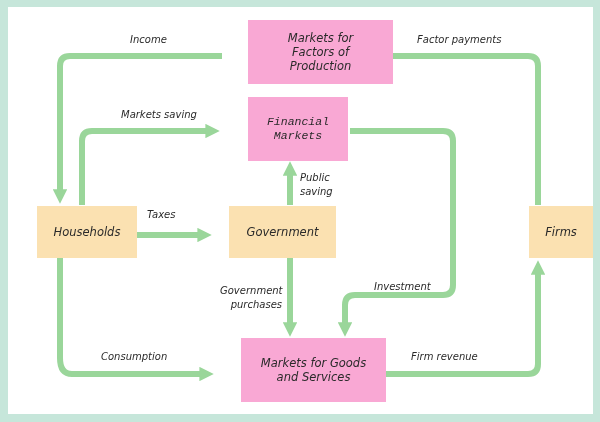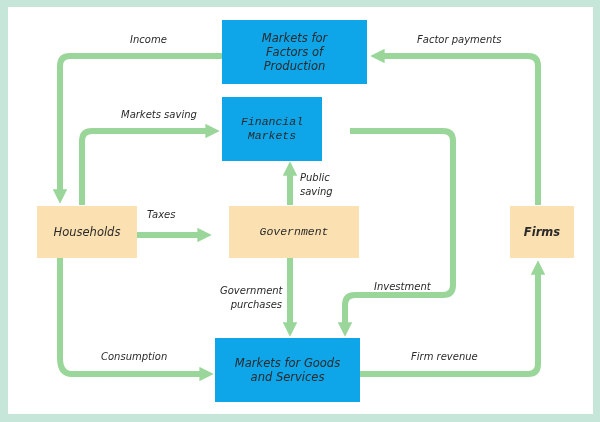--- a/index.html
+++ b/index.html
@@ -1,20 +1,20 @@
 <!DOCTYPE html>
 <html><head>
 <meta charset="utf-8">
 <style>
   html,body{margin:0;padding:0;}
   body{width:600px;height:422px;background:#c6e6da;position:relative;overflow:hidden;font-family:"DejaVu Sans",sans-serif;}
   #panel{position:absolute;left:8px;top:7px;width:585px;height:407px;background:#fff;}
   svg{position:absolute;left:0;top:0;}
   .box{position:absolute;display:flex;align-items:center;justify-content:center;text-align:center;font-style:italic;font-size:11.5px;color:#2a2a2a;line-height:14px;}
-  .blue{background:#0ea5e9;}
+  .blue{background:#f9a8d4;margin-left:26px;}
   .tan{background:#fbe1b1;margin-left:16px;}
   .lbl{position:absolute;font-style:italic;font-size:10px;color:#2a2a2a;line-height:14px;white-space:nowrap;}
 </style>
 </head>
 <body>
 
 <div id="panel"></div>
 
 <svg width="600" height="422">
   <defs>
@@ -37,24 +37,24 @@
 
 <div class="box blue" style="left:222px;top:20px;width:145px;height:64px;">
   <span style="width:110px;">Markets for Factors of Production</span>
 </div>
 <div class="box blue" style="left:222px;top:97px;width:100px;height:64px;">
   <span style="width:70px;font-family:Liberation Mono, monospace;">Financial Markets</span>
 </div>
 <div class="box tan" style="left:21px;top:206px;width:100px;height:52px;">
   <span>Households</span>
 </div>
-<div class="box tan" style="left:213px;top:206px;width:130px;height:52px;font-family:Liberation Mono, monospace;">
+<div class="box tan" style="left:213px;top:206px;width:107px;height:52px;">
   <span>Government</span>
 </div>
-<div class="box tan" style="left:494px;top:206px;width:64px;height:52px;font-weight:bold;">
+<div class="box tan" style="left:513px;top:206px;width:64px;height:52px;">
   <span>Firms</span>
 </div>
 <div class="box blue" style="left:215px;top:338px;width:145px;height:64px;">
   <span style="width:115px;">Markets for Goods and Services</span>
 </div>
 
 <div class="lbl" style="left:130px;top:33px;">Income</div>
 <div class="lbl" style="left:417px;top:33px;">Factor payments</div>
 <div class="lbl" style="left:121px;top:108px;">Markets saving</div>
 <div class="lbl" style="left:300px;top:171px;width:32px;white-space:normal;">Public saving</div>

